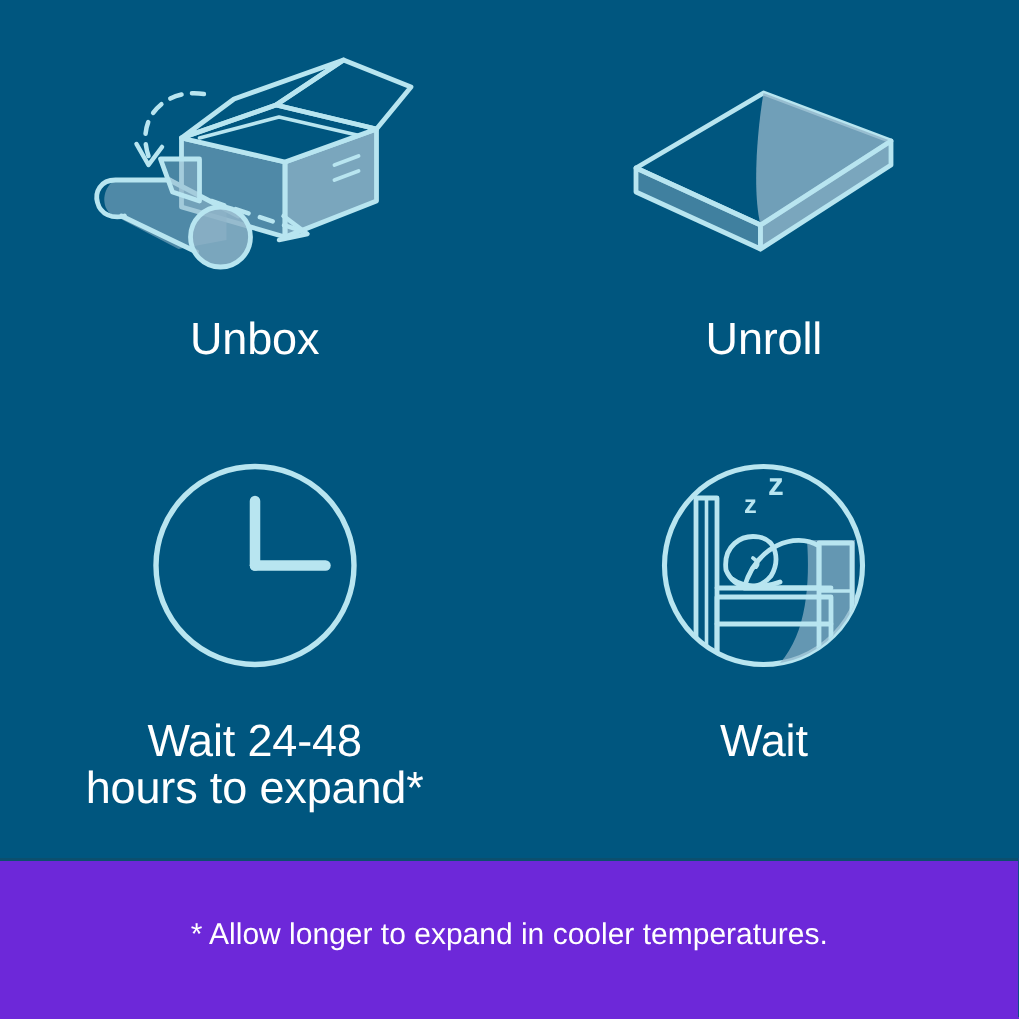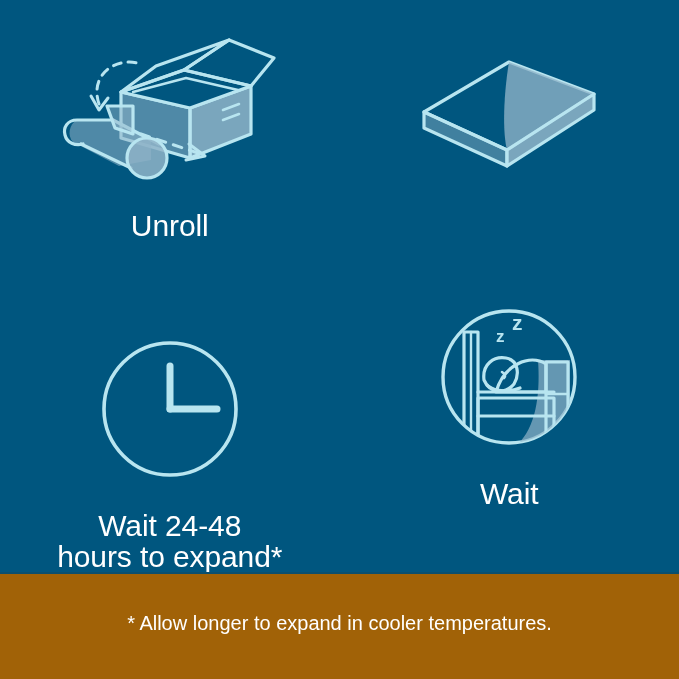--- a/index.html
+++ b/index.html
@@ -50,33 +50,33 @@
     font-weight: 400;
   }
 
   
   .step-unbox  { padding-top: 34px; }
   .step-unroll { padding-top: 34px; }
   .step-unbox .step-label,
   .step-unroll .step-label { margin-top: 22px; }
 
   
-  .step-wait  { padding-top: 16px; justify-content: flex-end; }
+  .step-wait  { padding-top: 16px; }
   .step-sleep { padding-top: 16px; }
   .step-wait .step-label,
   .step-sleep .step-label { margin-top: 22px; }
 
   
   .footer-band {
     position: absolute;
     left: 0;
     top: 572px;
     width: 679px;
     height: 107px;
-    background: #a16207;
+    background: #6d28d9;
     display: flex;
     align-items: center;
     justify-content: center;
   }
   .footer-band::before {
     content: "";
     position: absolute;
     left: 0; top: 0;
     width: 100%;
     height: 2px;
@@ -127,36 +127,37 @@
 
           <path d="M52 72 L78 72 L78 100 L60 94 Z" fill="#8fb4c8" fill-opacity="0.5" stroke="#b8e5f0"></path>
 
           <path d="M44 70 C34 40 62 22 86 30" fill="none" stroke="#b8e5f0" stroke-width="3" stroke-dasharray="8 7"></path>
           <path d="M36 62 L44 76 L53 64" fill="none" stroke="#b8e5f0" stroke-width="3"></path>
 
           <path d="M86 100 L146 120" fill="none" stroke="#b8e5f0" stroke-width="3" stroke-dasharray="9 8"></path>
           <path d="M134 110 L150 122 L131 126" fill="none" stroke="#b8e5f0" stroke-width="3"></path>
         </svg>
       </div>
+      <div class="step-label">Unbox</div>
+    </div>
+
+    <div class="step step-unroll">
+      <div class="step-icon">
+        <svg width="230" height="150" viewBox="0 0 230 150" fill="none" stroke="#b8e5f0" stroke-width="3.2" stroke-linecap="round" stroke-linejoin="round">
+
+          <path d="M30 78 L115 28 L200 60 L113 116 Z" fill="none" stroke="#b8e5f0"></path>
+
+          <path d="M115 28 L200 60 L113 116 C108 96 110 58 115 28 Z" fill="#8fb4c8" fill-opacity="0.78" stroke="none"></path>
+
+          <path d="M30 78 L30 94 L113 132 L113 116 Z" fill="#8fb4c8" fill-opacity="0.45" stroke="#b8e5f0"></path>
+
+          <path d="M113 116 L113 132 L200 76 L200 60 Z" fill="#8fb4c8" fill-opacity="0.85" stroke="#b8e5f0"></path>
+        </svg>
+      </div>
       <div class="step-label">Unroll</div>
-    </div>
-
-    <div class="step step-unroll">
-      <div class="step-icon">
-        <svg width="230" height="150" viewBox="0 0 230 150" fill="none" stroke="#b8e5f0" stroke-width="3.2" stroke-linecap="round" stroke-linejoin="round">
-
-          <path d="M30 78 L115 28 L200 60 L113 116 Z" fill="none" stroke="#b8e5f0"></path>
-
-          <path d="M115 28 L200 60 L113 116 C108 96 110 58 115 28 Z" fill="#8fb4c8" fill-opacity="0.78" stroke="none"></path>
-
-          <path d="M30 78 L30 94 L113 132 L113 116 Z" fill="#8fb4c8" fill-opacity="0.45" stroke="#b8e5f0"></path>
-
-          <path d="M113 116 L113 132 L200 76 L200 60 Z" fill="#8fb4c8" fill-opacity="0.85" stroke="#b8e5f0"></path>
-        </svg>
-      </div>
     </div>
 
     <div class="step step-wait">
       <div class="step-icon">
         <svg width="150" height="150" viewBox="0 0 150 150" fill="none" stroke="#b8e5f0" stroke-width="3.4" stroke-linecap="round" stroke-linejoin="round">
           <defs>
             <clipPath id="clockClip">
               <circle cx="75" cy="75" r="66"></circle>
             </clipPath>
           </defs>

